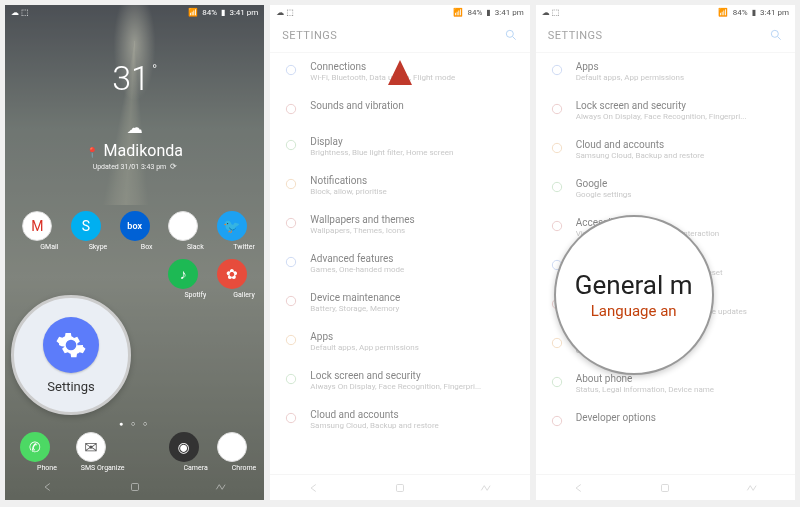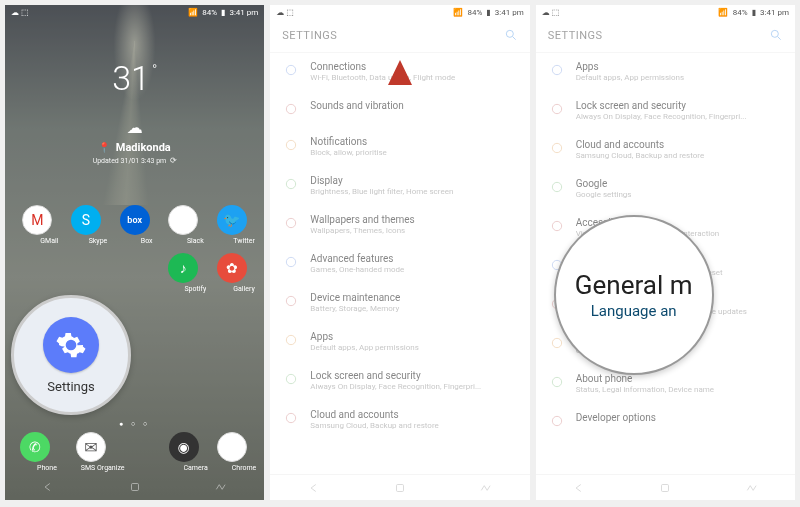--- a/index.html
+++ b/index.html
@@ -63,21 +63,21 @@
     position: relative;
     z-index: 2;
     text-align: center;
     margin-top: 38px;
   }
   .temp { font-size: 34px; font-weight: 300; display: inline-flex; align-items: flex-start; gap: 2px; }
   .deg { font-size: 14px; margin-top: 4px; }
   .w-div { height: 16px; }
   .w-icon { font-size: 16px; margin: 4px 0; }
   .loc-icon { font-size: 10px; margin-right: 2px; }
-  .loc { font-size: 11px; font-weight: 700; }
+  .loc { font-size: 16px; font-weight: 400; }
   .updated { font-size: 7px; margin-top: 2px; opacity: 0.9; }
   .refresh { font-size: 8px; margin-left: 2px; }
 
   .app-grid {
     position: relative;
     z-index: 2;
     margin-top: 40px;
     padding: 0 8px;
     display: grid;
     grid-template-columns: repeat(5, 1fr);
@@ -182,21 +182,21 @@
     background:#fff;
     box-shadow: 0 2px 6px rgba(0,0,0,0.2);
     z-index:20;
     display:flex;
     flex-direction:column;
     align-items:center;
     justify-content:center;
     overflow:hidden;
   }
   .mag-title { font-size:26px; color:#222; }
-  .mag-sub { font-size:15px; color:#0c4a6e; margin-top:2px;text-align:center;}
+  .mag-sub { font-size:15px; color:#c2410c; margin-top:2px;text-align:center;}
 </style>
 </head>
 <body>
 
 <div class="phone home-screen">
   <div class="lighthouse-beam"></div>
   <div class="home-overlay"></div>
   <div class="status-bar dark">
     <span>☁ ⬚</span>
     <span class="status-icons-right">
@@ -341,39 +341,39 @@
         <div class="row-icon ">
           <svg viewBox="0 0 24 24">
             <circle cx="12" cy="12" r="7"></circle>
           </svg>
         </div>
         <div class="row-text">
           <div class="row-title">Sounds and vibration</div>
         </div>
       </div>
       <div class="setting-row">
+        <div class="row-icon green">
+          <svg viewBox="0 0 24 24">
+            <circle cx="12" cy="12" r="7"></circle>
+          </svg>
+        </div>
+        <div class="row-text">
+          <div class="row-title">Display</div>
+          <div class="row-sub">Brightness, Blue light filter, Home screen</div>
+        </div>
+      </div>
+      <div class="setting-row">
         <div class="row-icon orange">
           <svg viewBox="0 0 24 24">
             <circle cx="12" cy="12" r="7"></circle>
           </svg>
         </div>
         <div class="row-text">
           <div class="row-title">Notifications</div>
           <div class="row-sub">Block, allow, prioritise</div>
-        </div>
-      </div>
-      <div class="setting-row">
-        <div class="row-icon green">
-          <svg viewBox="0 0 24 24">
-            <circle cx="12" cy="12" r="7"></circle>
-          </svg>
-        </div>
-        <div class="row-text">
-          <div class="row-title">Display</div>
-          <div class="row-sub">Brightness, Blue light filter, Home screen</div>
         </div>
       </div>
       <div class="setting-row">
         <div class="row-icon ">
           <svg viewBox="0 0 24 24">
             <circle cx="12" cy="12" r="7"></circle>
           </svg>
         </div>
         <div class="row-text">
           <div class="row-title">Wallpapers and themes</div>

